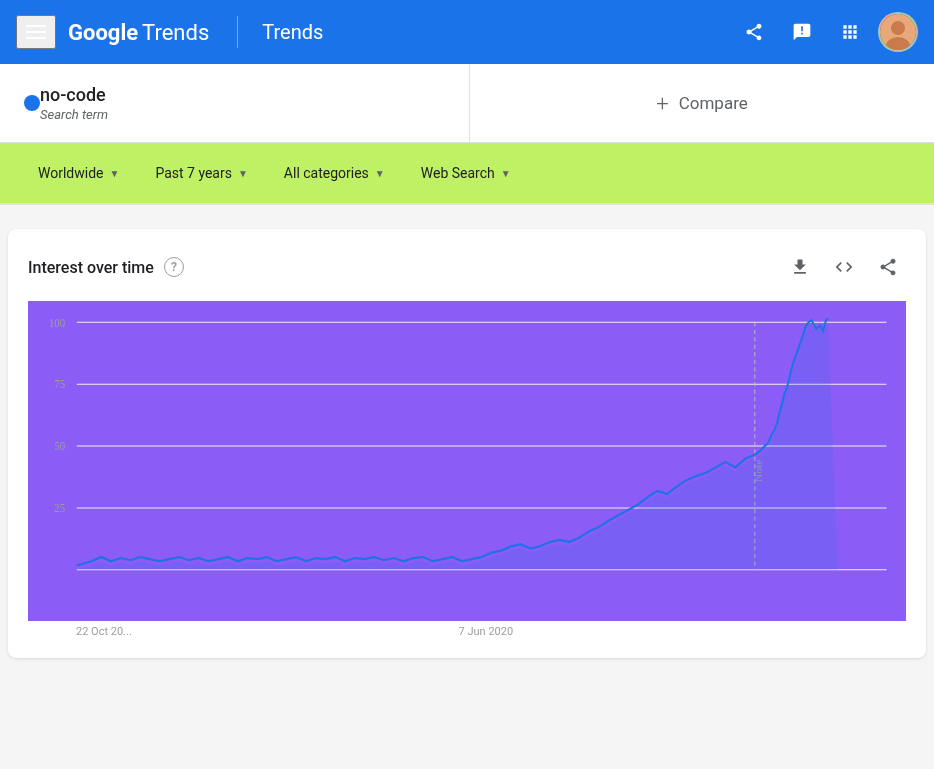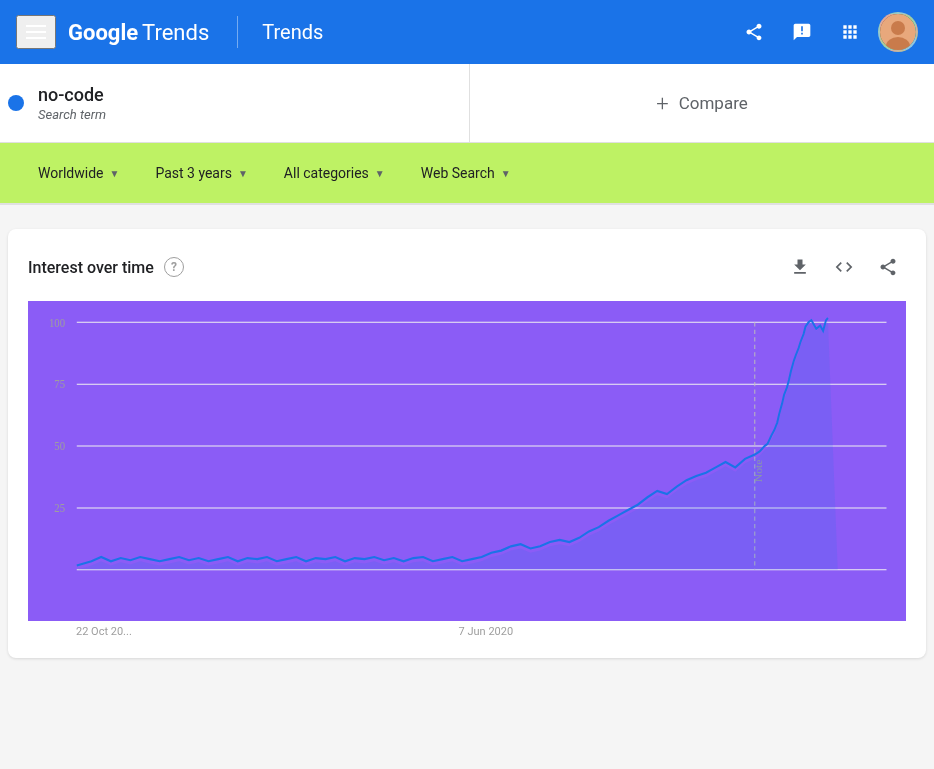--- a/index.html
+++ b/index.html
@@ -60,22 +60,22 @@
     }
 
     
     .search-area {
       background: white;
       display: flex;
       border-bottom: 1px solid #e0e0e0;
     }
     .search-term-panel {
       width: 470px;
-      padding: 20px 8px;
-      display: flex; align-items: center; gap: 14px;
+      padding: 20px 24px;
+      display: flex; align-items: center; 
       border-right: 1px solid #e0e0e0;
     }
     .blue-dot {
       width: 16px; height: 16px;
       border-radius: 50%;
       background: #1a73e8;
       flex-shrink: 0;
     }
     .search-term-text .term-name {
       font-size: 18px; font-weight: 500; color: #202124;
@@ -235,21 +235,21 @@
     <span class="compare-text">Compare</span>
   </div>
 </div>
 
 <div class="filters-bar">
   <button class="filter-btn">
     <span>Worldwide</span>
     <span class="filter-chevron">▼</span>
   </button>
   <button class="filter-btn">
-    <span>Past 3 years</span>
+    <span>Past 7 years</span>
     <span class="filter-chevron">▼</span>
   </button>
   <button class="filter-btn">
     <span>All categories</span>
     <span class="filter-chevron">▼</span>
   </button>
   <button class="filter-btn">
     <span>Web Search</span>
     <span class="filter-chevron">▼</span>
   </button>

